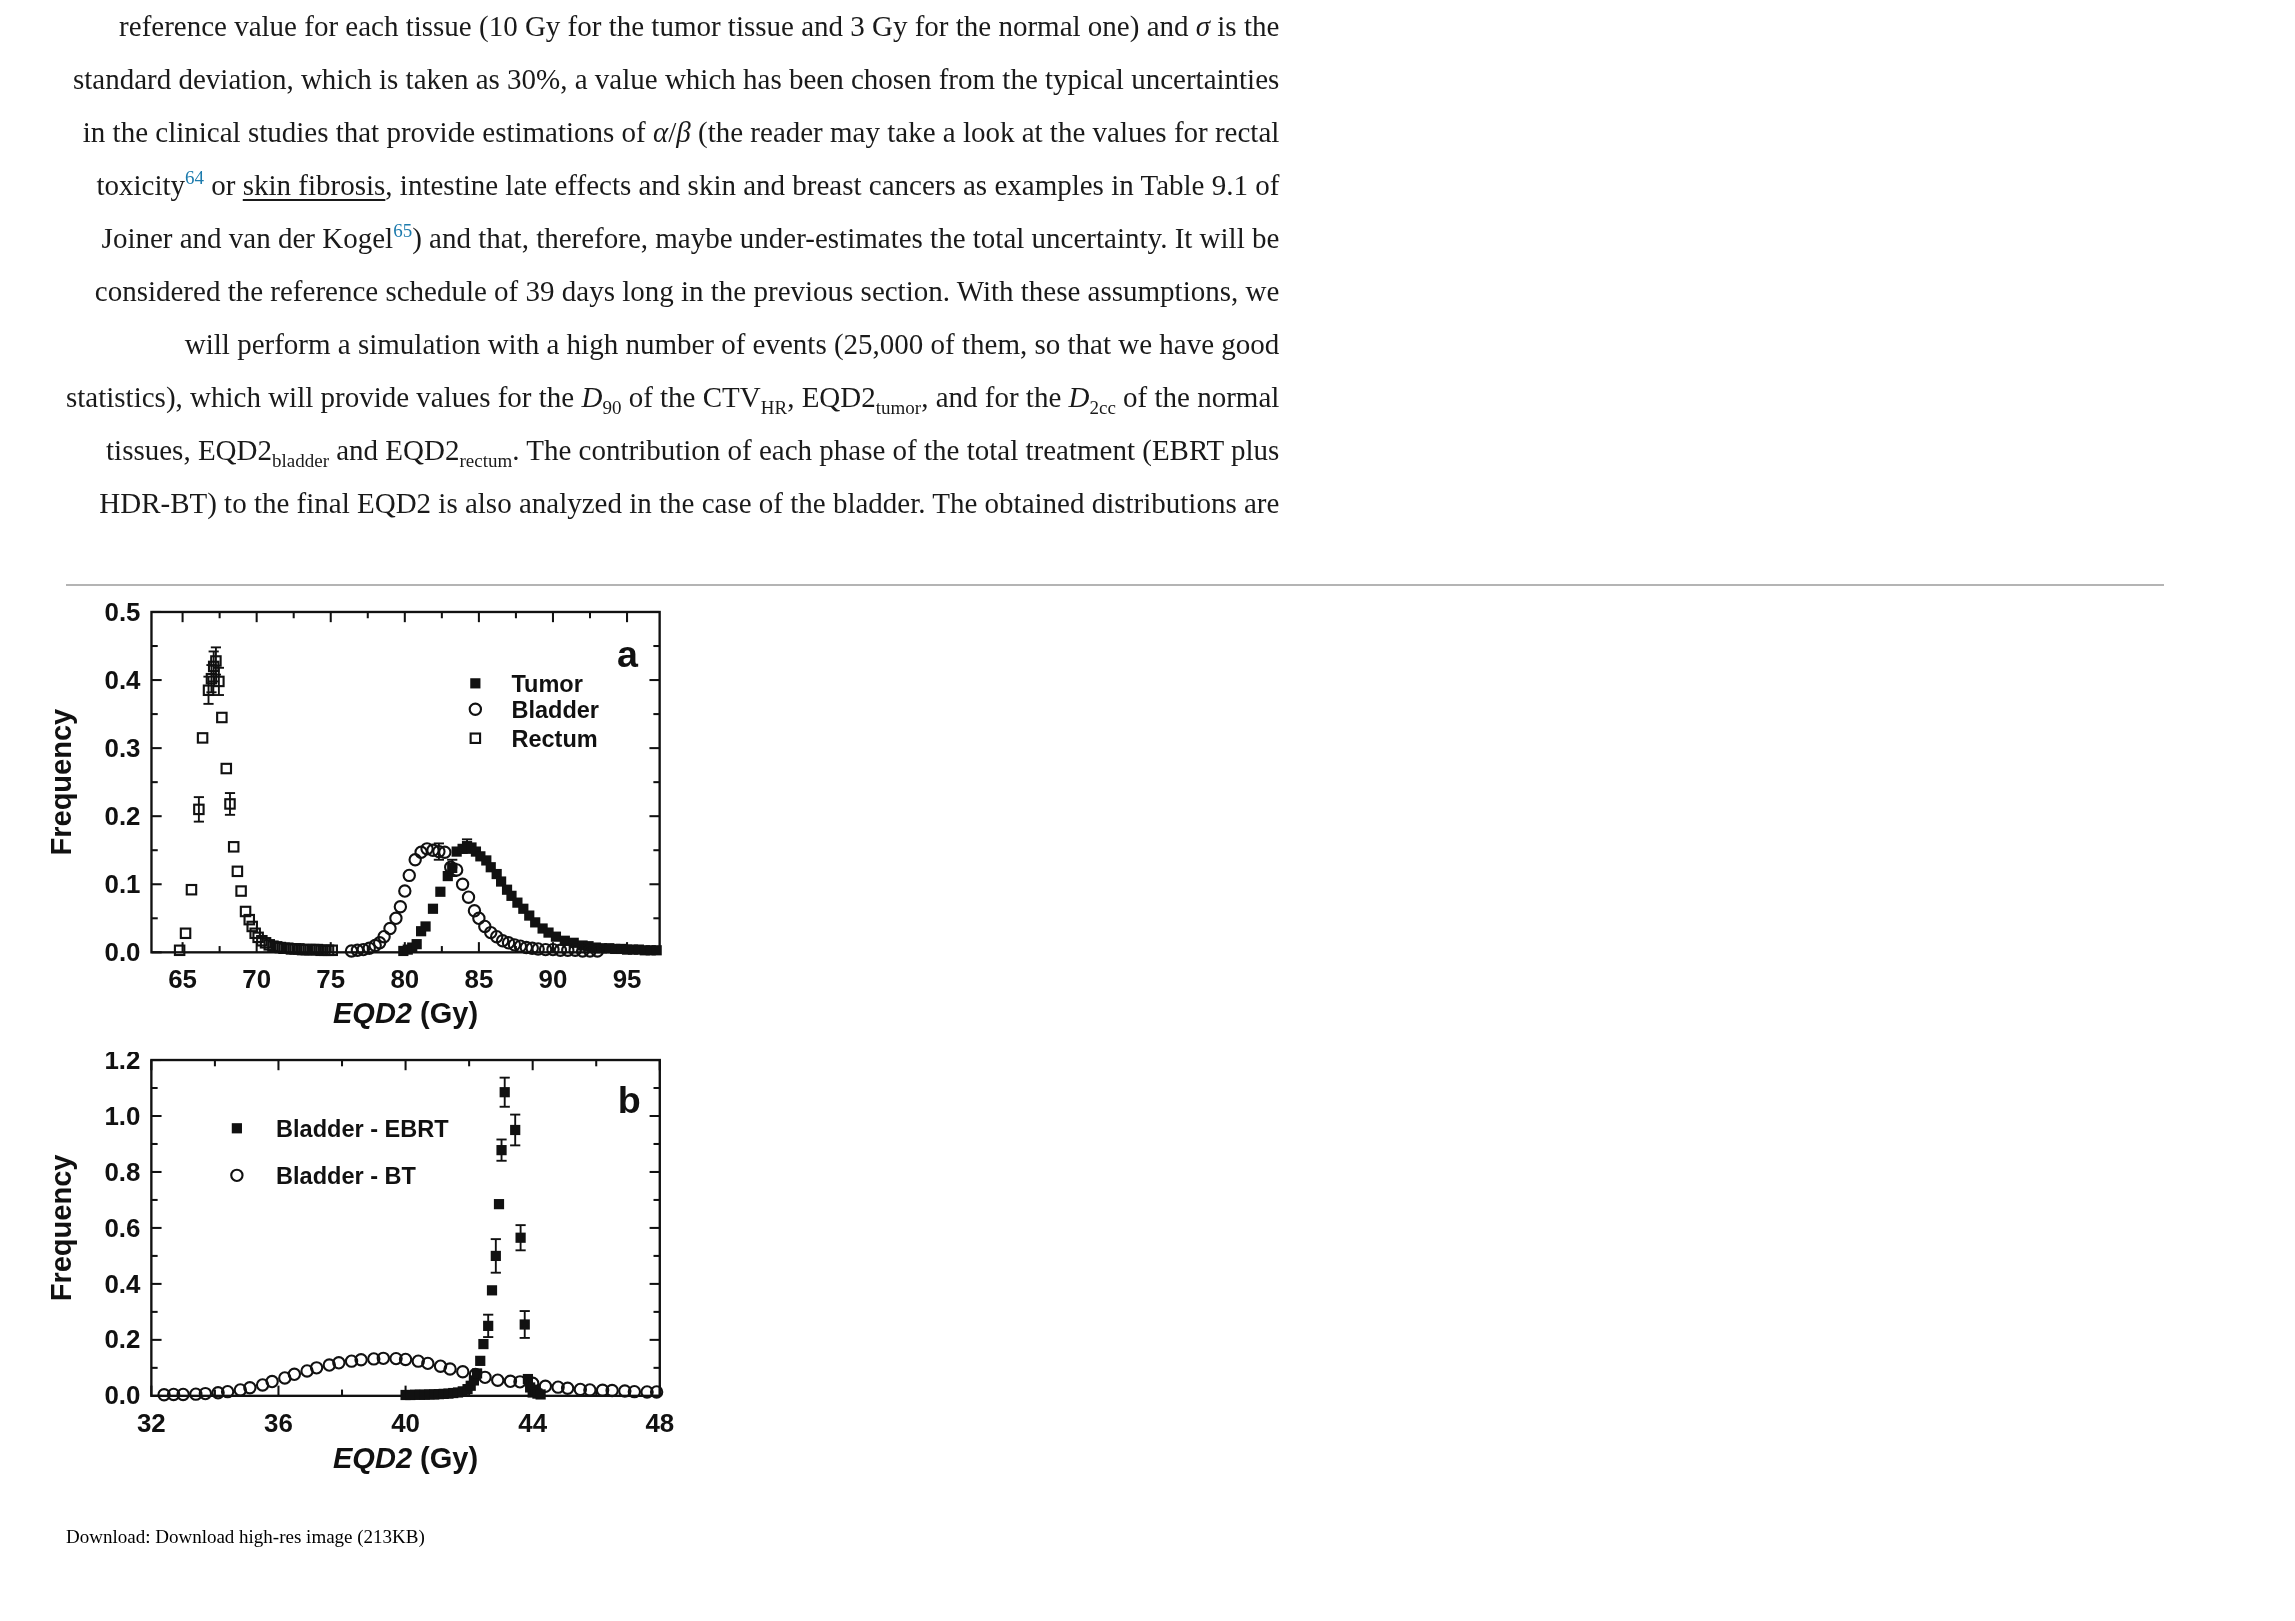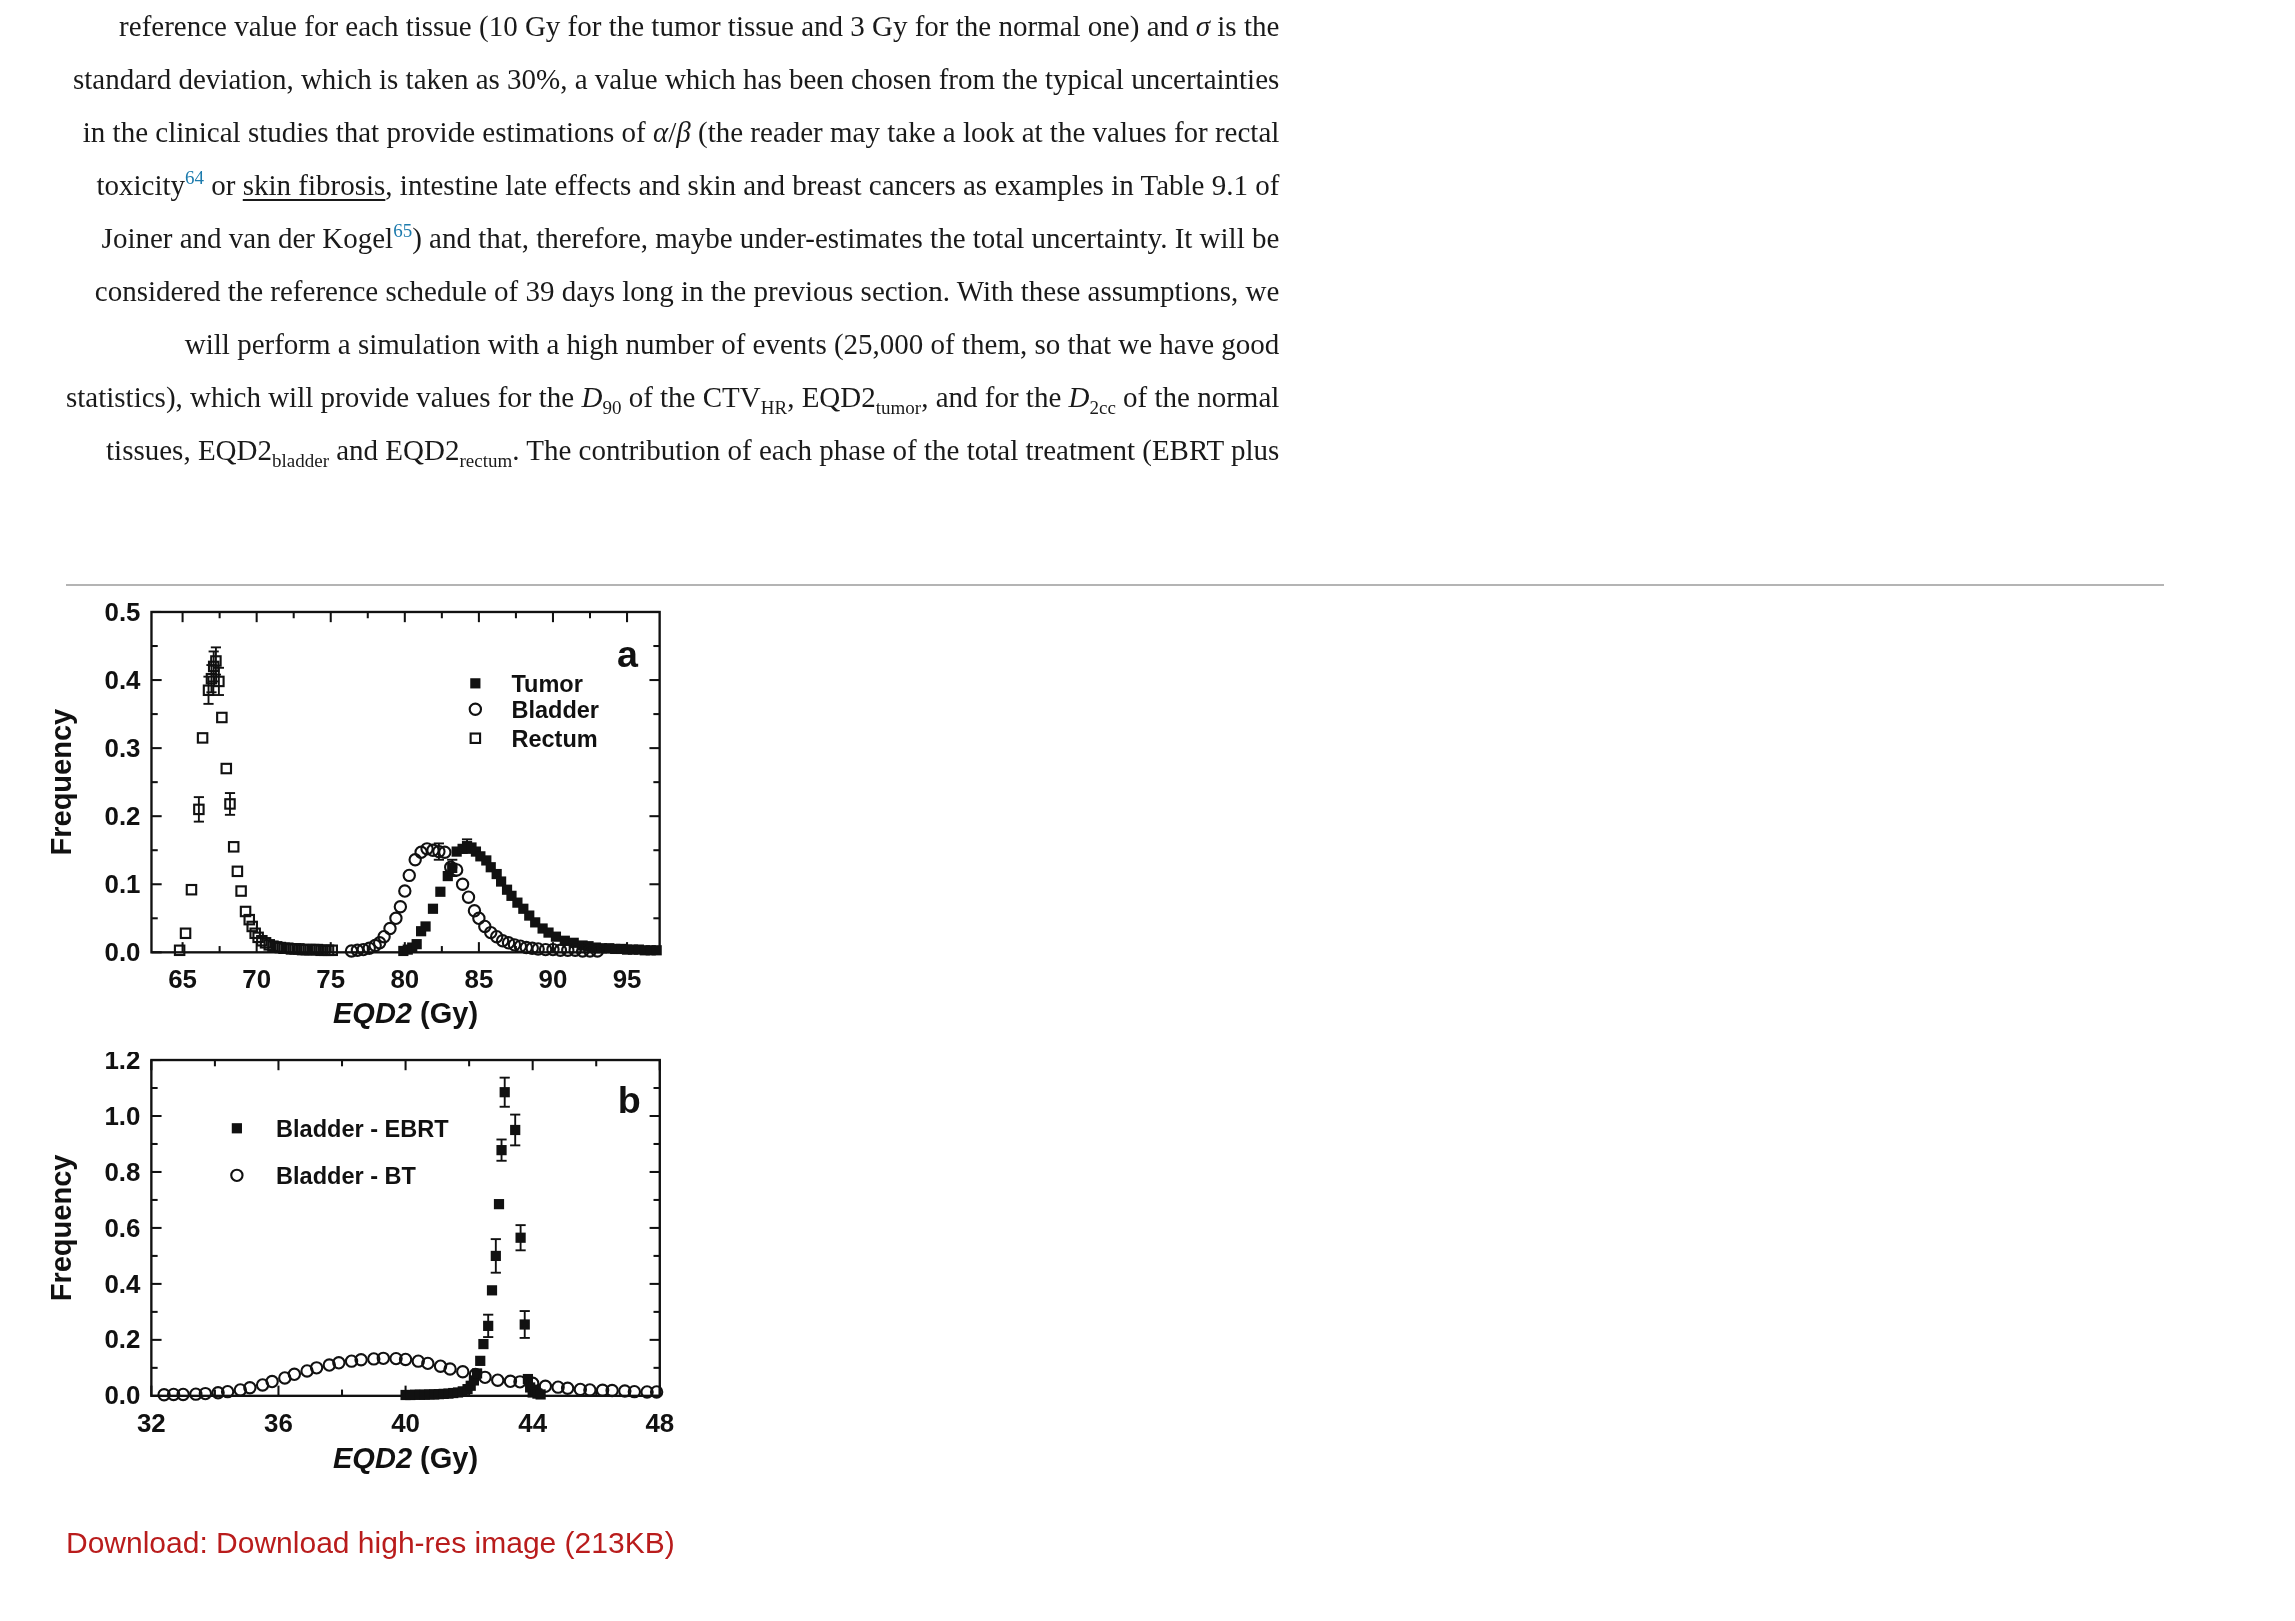--- a/index.html
+++ b/index.html
@@ -12,37 +12,38 @@
   .it { font-style:italic; }
   sup.ref { color:#1c7bad; font-size:19px; line-height:0; vertical-align:super; cursor:pointer;margin-top:43px; }
   sub.sb { font-size:19px; line-height:0; vertical-align:sub; }
   .term { text-decoration:underline; text-decoration-thickness:2px; text-underline-offset:3.9px; }
   a.ilink { color:#1c7bad; text-decoration:none; cursor:pointer; }
   .rule { position:absolute; left:66px; top:584px; width:2098px; height:2.4px; background:#b4b4b4; }
   .figwrap { position:absolute; left:0; top:585px; width:2295px; height:926px; }
   svg.chart { position:absolute; cursor:pointer; }
   #panel-a { left:47px; top:15.7px; }   
   #panel-b { left:47px; top:467px; }  
-  .dl { position:absolute; left:66px; font-family:Liberation Sans, sans-serif;
-        font-size:30px; color:#b91c1c; cursor:pointer; white-space:nowrap; text-decoration:none; display:block; }
+  .dl { position:absolute; left:66px; font-family:Liberation Serif, serif;
+        font-size:19px; color:#000000; cursor:pointer; white-space:nowrap; text-decoration:none; display:block; }
   #dl1 { top:1526px; } #dl2 { top:1622px; }
 </style>
 </head>
 <body>
 
 <div class="para" id="paragraph">
     <div class="pline"><span>reference value for each tissue (10 Gy for the tumor tissue and 3 Gy for the normal one) and </span><span class="it">σ</span><span> is the</span></div>
     <div class="pline"><span>standard deviation, which is taken as 30%, a value which has been chosen from the typical uncertainties</span></div>
     <div class="pline"><span>in the clinical studies that provide estimations of </span><span class="it">α</span><span>/</span><span class="it">β</span><span> (the reader may take a look at the values for rectal</span></div>
     <div class="pline"><span>toxicity</span><sup class="ref">64</sup><span> or </span><span class="term">skin fibrosis</span><span>, intestine late effects and skin and breast cancers as examples in Table 9.1 of</span></div>
     <div class="pline"><span>Joiner and van der Kogel</span><sup class="ref">65</sup><span>) and that, therefore, maybe under-estimates the total uncertainty. It will be</span></div>
     <div class="pline"><span>considered the reference schedule of 39 days long in the previous section. With these assumptions, we</span></div>
     <div class="pline"><span>will perform a simulation with a high number of events (25,000 of them, so that we have good</span></div>
     <div class="pline"><span>statistics), which will provide values for the </span><span class="it">D</span><sub class="sb">90</sub><span> of the CTV</span><sub class="sb">HR</sub><span>, EQD2</span><sub class="sb">tumor</sub><span>, and for the </span><span class="it">D</span><sub class="sb">2cc</sub><span> of the normal</span></div>
     <div class="pline"><span>tissues, EQD2</span><sub class="sb">bladder</sub><span> and EQD2</span><sub class="sb">rectum</sub><span>. The contribution of each phase of the total treatment (EBRT plus</span></div>
+    <div class="pline"><span>HDR-BT) to the final EQD2 is also analyzed in the case of the bladder. The obtained distributions are</span></div>
   </div>
 
 <div class="rule"></div>
 
 <div class="figwrap">
   <svg id="panel-a" class="chart" width="663" height="447" viewBox="0 0 845 570">
       <rect x="133" y="14" width="648" height="434" fill="none" stroke="#111111" stroke-width="3"></rect>
       <line x1="172.67346938775512" y1="448" x2="172.67346938775512" y2="435" stroke="#111111" stroke-width="2.6"></line>
       <line x1="172.67346938775512" y1="14" x2="172.67346938775512" y2="27" stroke="#111111" stroke-width="2.6"></line>
       <text x="172.67346938775512" y="494" fill="#111111" font-family="&quot;Liberation Sans&quot;, sans-serif" font-size="33" font-weight="bold" text-anchor="middle">65</text>

